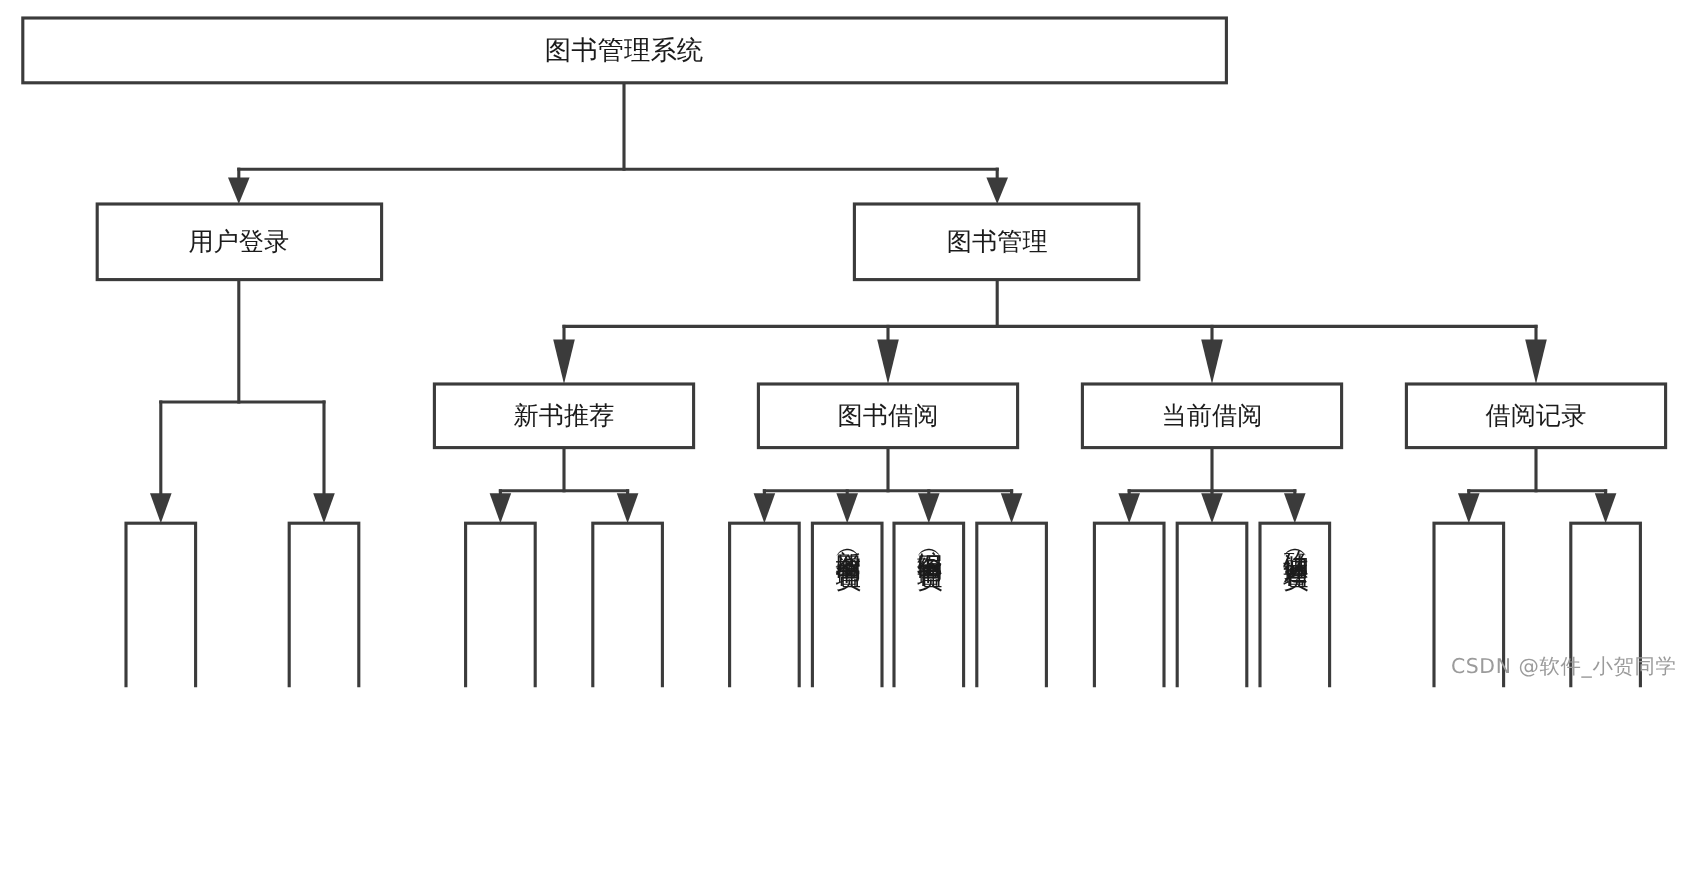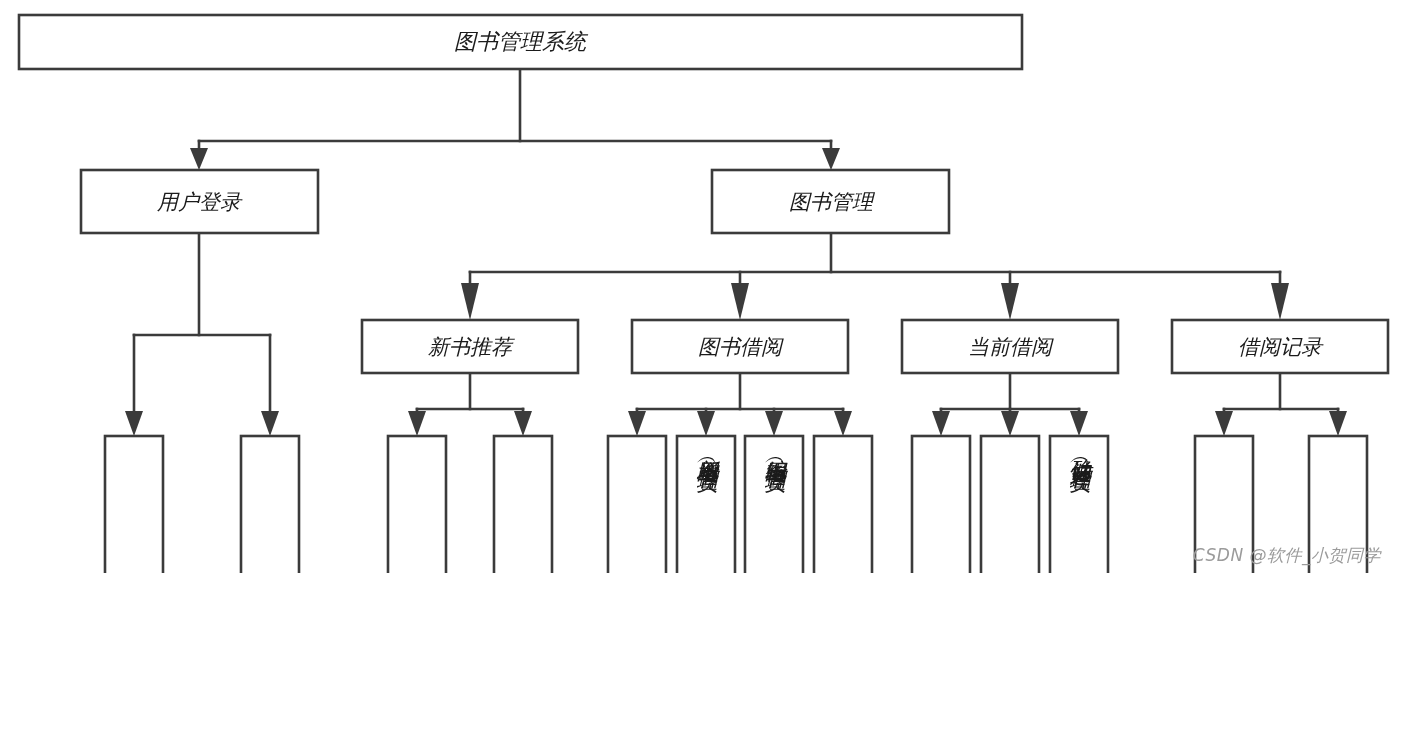--- a/index.html
+++ b/index.html
@@ -9,21 +9,20 @@
   }
   body {
     font-family: "Liberation Sans", "DejaVu Sans", sans-serif;
   }
   #diagram-root {
     position: relative;
     width: 1405px;
     height: 573px;
     background: #ffffff;
     overflow: hidden;
-    font-style: italic;
   }
   svg#flowchart {
     position: absolute;
     top: 0;
     left: 0;
     width: 1405px;
     height: 747px;
     display: block;
   }
   .node-box {
@@ -66,21 +65,21 @@
     text-orientation: upright;
     font-family: "DejaVu Sans", "Liberation Sans", sans-serif;
     font-size: 21px;
     line-height: 1.14;
     letter-spacing: 2px;
     color: #1b1b1b;
     white-space: nowrap;
   }
   .watermark {
     position: absolute;
-    right: 24px;
+    right: 8px;
     bottom: 6px;
     font-family: "DejaVu Sans", "Liberation Sans", sans-serif;
     font-size: 17px;
     color: #9b9b9b;
     letter-spacing: 0.5px;
     white-space: nowrap;
     text-align: right;
   }
 </style>
 </head>

